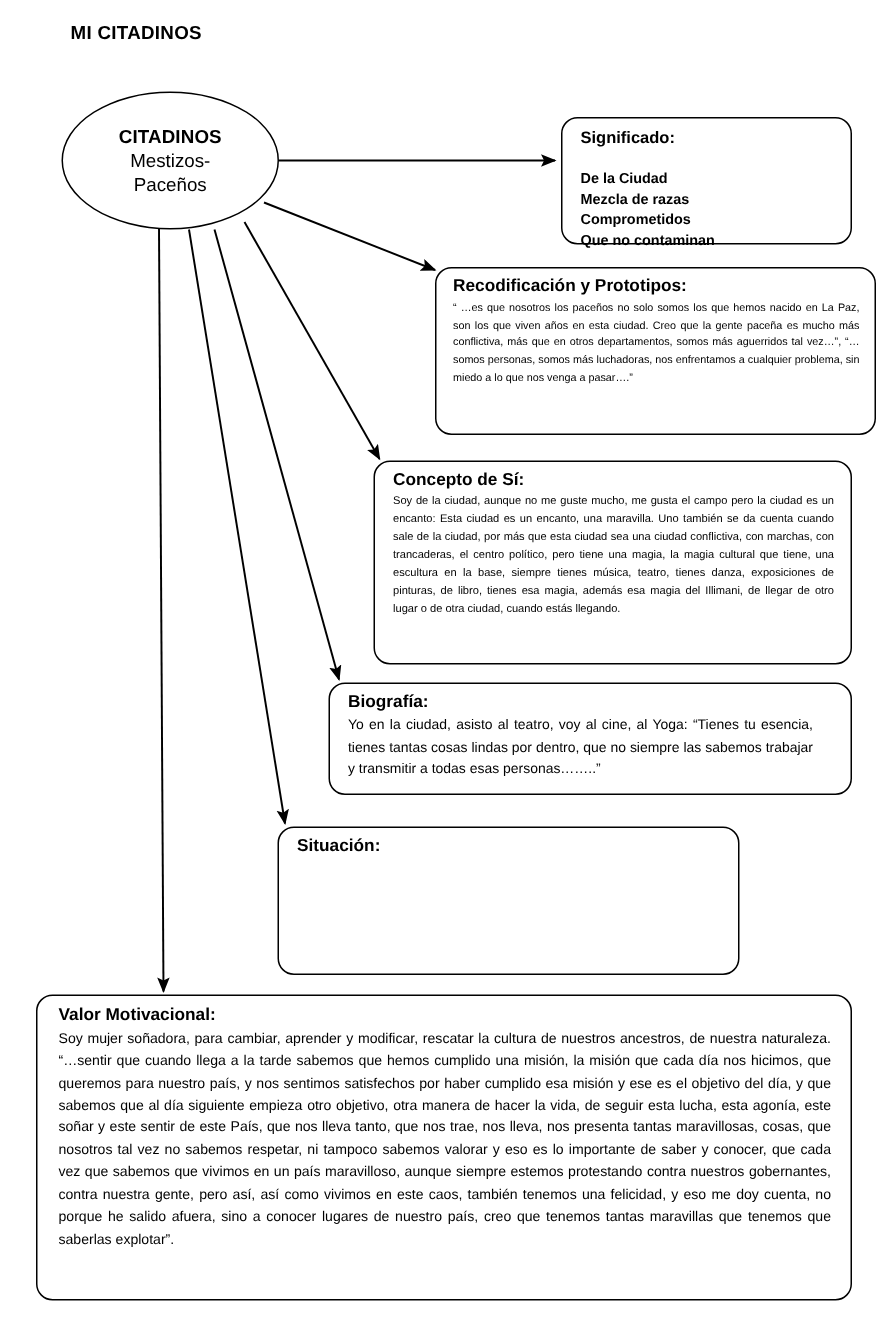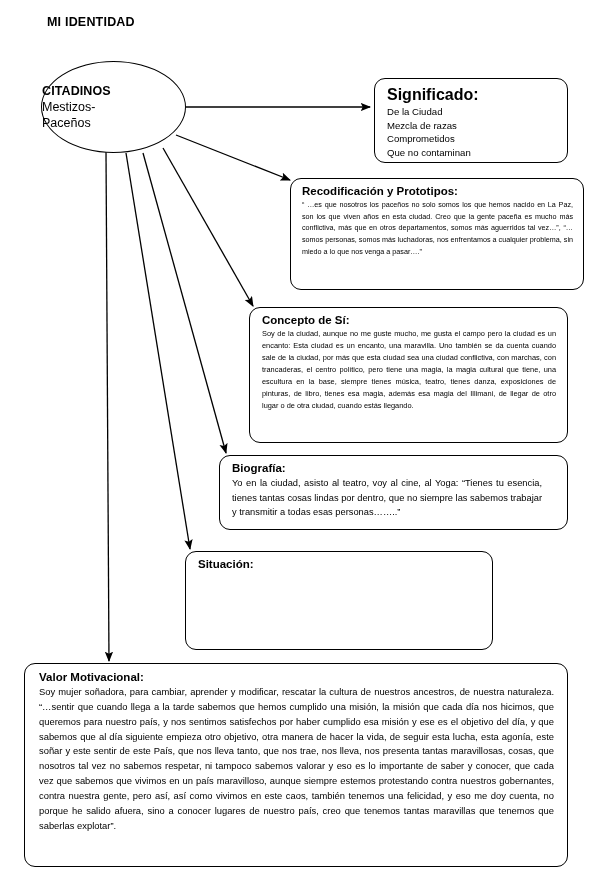--- a/index.html
+++ b/index.html
@@ -41,20 +41,21 @@
     position: absolute;
     left: 41px;
     top: 61px;
     width: 145px;
     height: 92px;
     border: 1.4px solid #000;
     border-radius: 50%;
     box-sizing: border-box;
     display: flex;
     flex-direction: column;
+    align-items: center;
     justify-content: center;
     line-height: 1.28;
     background: #ffffff;
     z-index: 3;
   }
   .ellipse-line-1 {
     font-size: 12.5px;
     font-weight: bold;
     letter-spacing: 0.1px;
   }
@@ -78,25 +79,26 @@
     display: block;
   }
   
   #box-significado {
     left: 374px;
     top: 78px;
     width: 194px;
     height: 85px;
     padding: 7px 10px 6px 12px;
   }
-  #box-significado .box-title { font-size: 16px; margin-bottom: 1px; }
+  #box-significado .box-title { font-size: 11px; margin-bottom: 15px; }
   #box-significado .sig-item {
     display: block;
     font-size: 9.6px;
     line-height: 1.42;
+    font-weight: bold;
   }
   
   #box-recod {
     left: 290px;
     top: 178px;
     width: 294px;
     height: 112px;
     padding: 6px 10px 5px 11px;
   }
   #box-recod .box-title { font-size: 11.5px; margin-bottom: 2px; }
@@ -160,21 +162,21 @@
     font-size: 9.4px;
     line-height: 1.58;
     text-align: justify;
   }
 </style>
 </head>
 <body>
 
 <div id="diagram-root">
 
-  <div class="page-title">MI IDENTIDAD</div>
+  <div class="page-title">MI CITADINOS</div>
 
   <svg id="arrow-layer" width="591" height="886" viewBox="0 0 591 886" xmlns="http://www.w3.org/2000/svg">
     <defs>
       <marker id="arrowhead" markerWidth="9" markerHeight="9" refX="7.2" refY="3.2" orient="auto" markerUnits="strokeWidth">
         <path d="M0,0 L8,3.2 L0,6.4 L1.6,3.2 Z" fill="#000000"></path>
       </marker>
     </defs>
 
     <line x1="186" y1="107" x2="370" y2="107" stroke="#000000" stroke-width="1.3" marker-end="url(#arrowhead)"></line>
 

